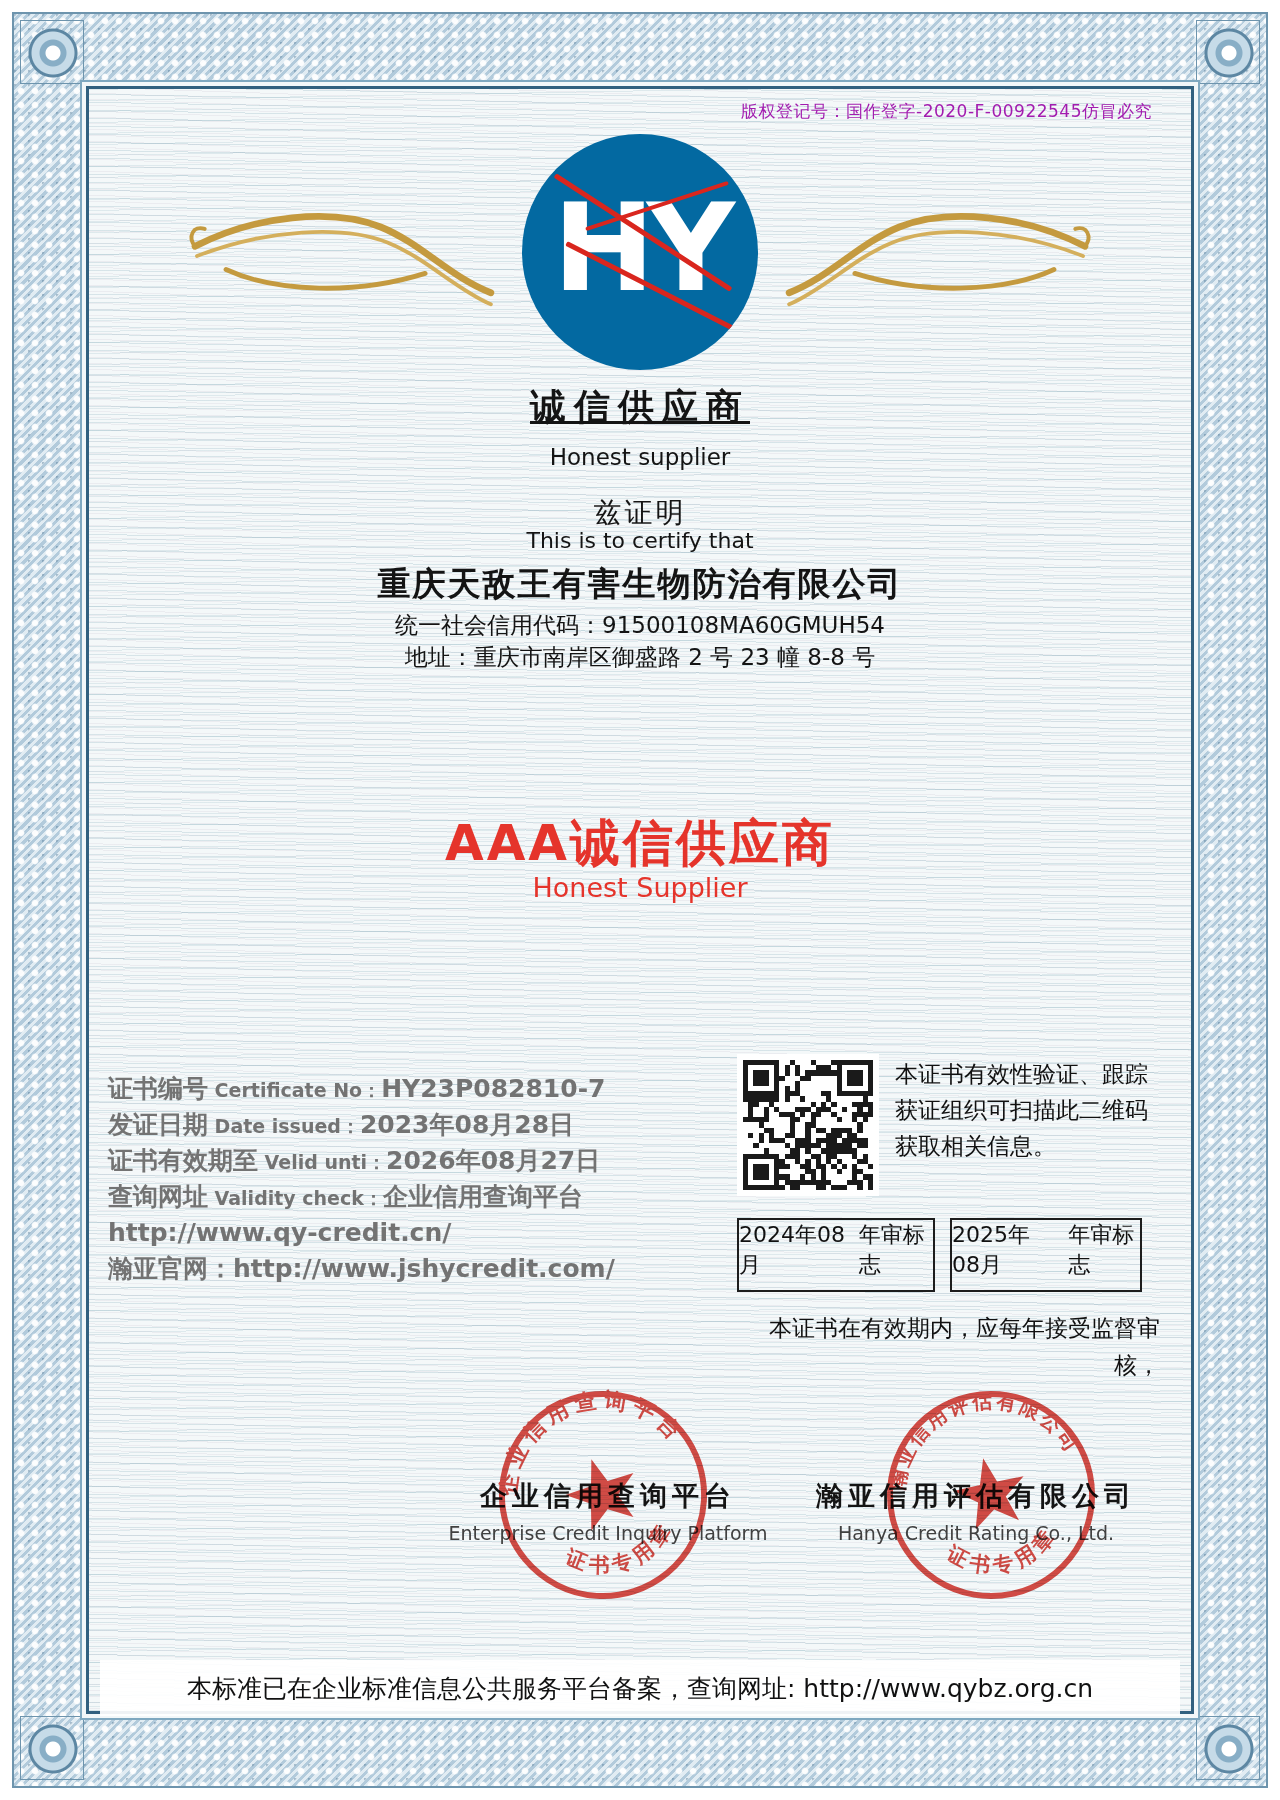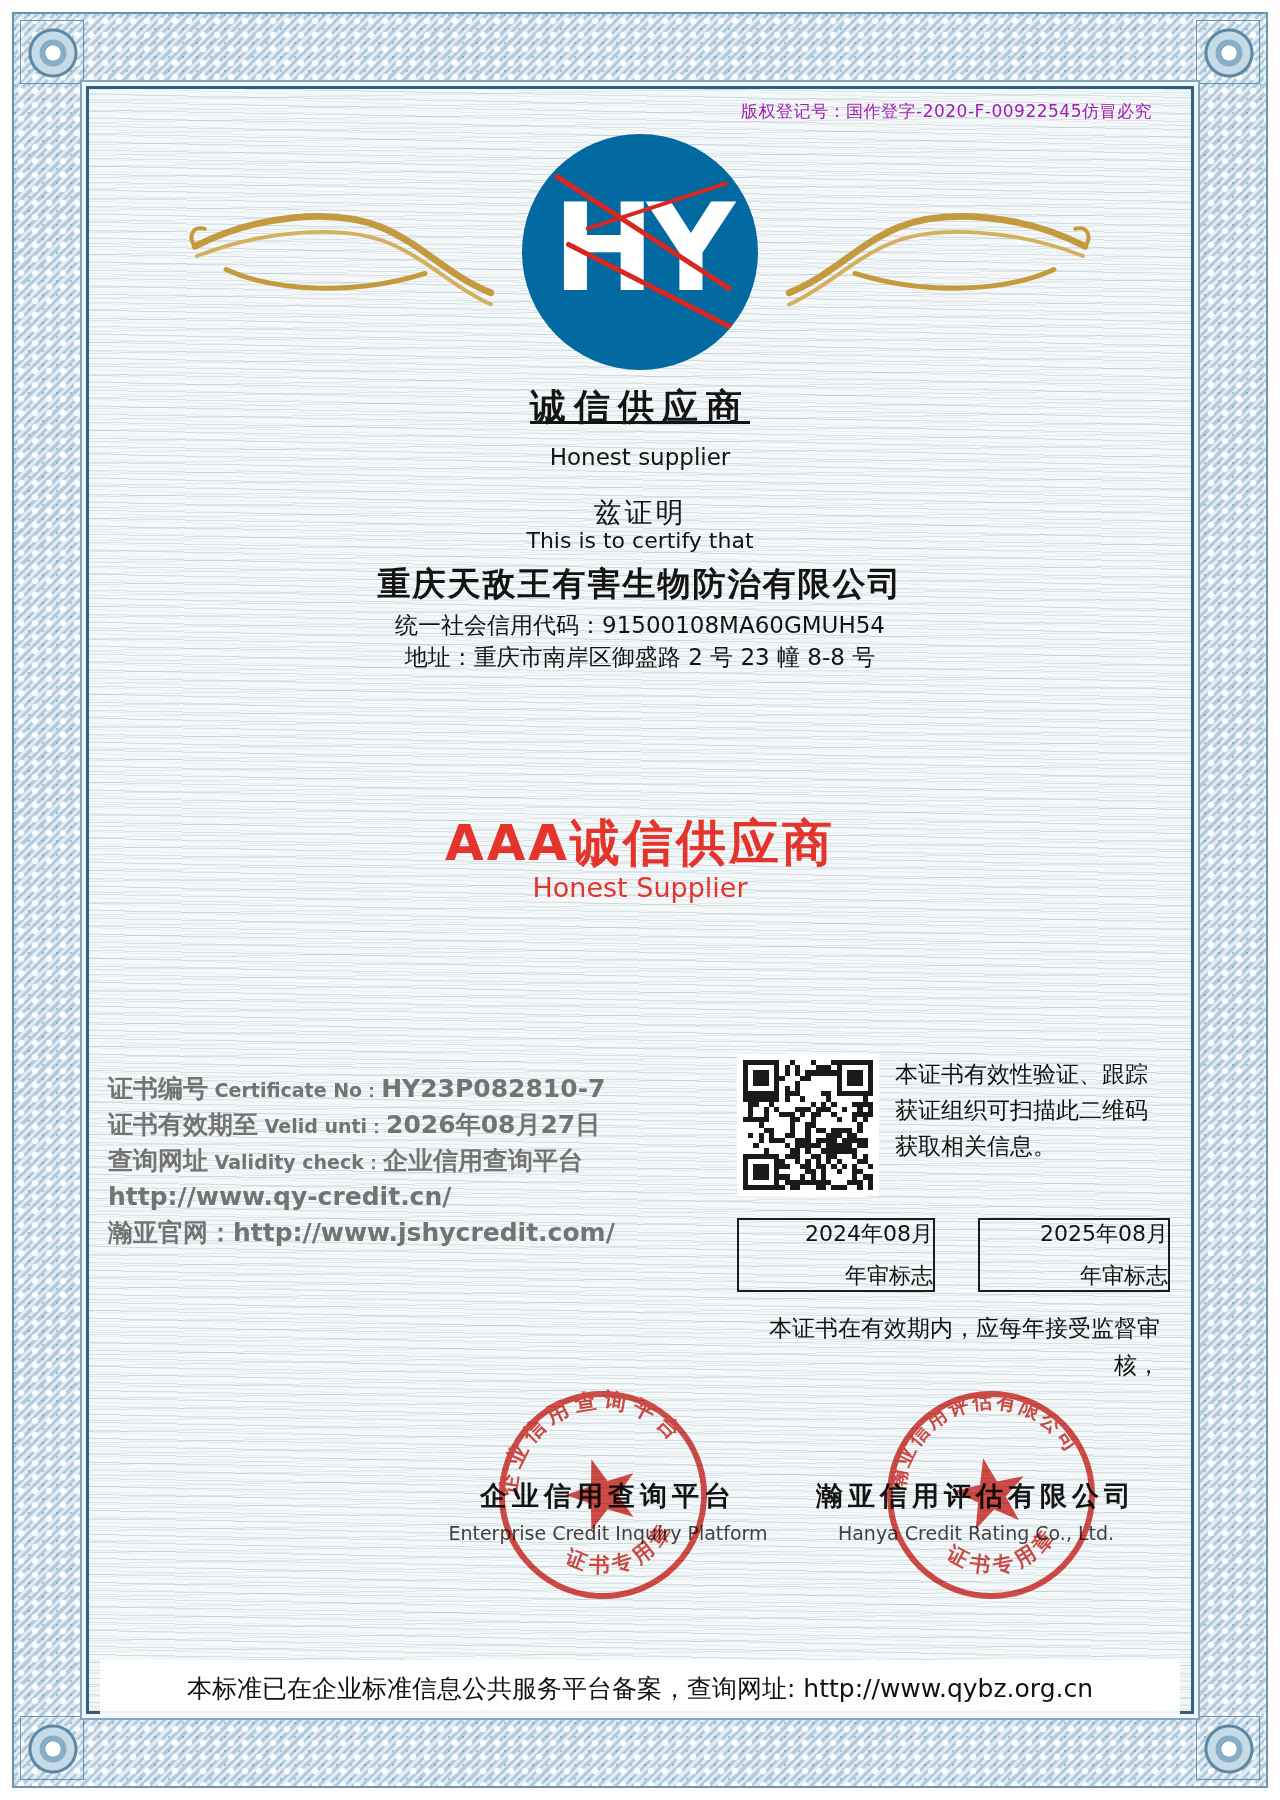--- a/index.html
+++ b/index.html
@@ -78,24 +78,24 @@
   .dline .zh { font-size:25px; }
   .dline .en { font-size:19px; }
   .dline .val{ font-size:25px; }
 
   
   .qr { left:737px; top:1054px; width:142px; height:142px; background:#ffffff; padding:6px;
         display:grid; grid-template-columns:repeat(25,1fr); grid-template-rows:repeat(25,1fr); }
   .qr span.d { background:#1a1a1a; }
   .qr-note { left:895px; top:1056px; width:290px; font-size:23px; line-height:36px; color:#111; }
 
-  .annual-box { top:1218px; height:74px; border:2px solid #1d1d1d; display:flex; flex-direction:column;
-                align-items:flex-end; justify-content:center; gap:12px; font-size:22px; color:#111; }
+  .annual-box { top:1218px; height:74px; border:2px solid #1d1d1d; display:flex; flex-direction:row;
+                align-items:flex-start; justify-content:center; gap:12px; font-size:22px; color:#111; }
   .annual-box.b1 { left:737px; width:198px; }
-  .annual-box.b2 { left:950px; width:192px;margin-left:28px; }
+  .annual-box.b2 { left:950px; width:192px; }
 
   .supervision { left:736px; top:1310px; width:424px; text-align:right; font-size:23px; line-height:37px; color:#111; }
 
   
   .org { top:1478px; width:380px; text-align:center; }
   .org.left  { left:418px; }
   .org.right { left:786px; }
   .org .zh { font-size:27px; font-weight:600; letter-spacing:5px; color:#141414; }
   .org .en { font-size:19px; margin-top:8px; color:#404040; }
   .seal { width:218px; height:218px; opacity:.88; mix-blend-mode:multiply; }
@@ -144,20 +144,21 @@
 <div class="abs ctr certify-en blk">This is to certify that</div>
 <div class="abs ctr company blk">重庆天敌王有害生物防治有限公司</div>
 <div class="abs ctr code-line blk"><span>统一社会信用代码：</span><span>91500108MA60GMUH54</span></div>
 <div class="abs ctr addr-line blk"><span>地址：</span><span>重庆市南岸区御盛路 2 号 23 幢 8-8 号</span></div>
 
 <div class="abs ctr award-zh">AAA诚信供应商</div>
 <div class="abs ctr award-en">Honest Supplier</div>
 
 <div class="abs details">
   <div class="dline"><span class="zh">证书编号</span><span class="en"> Certificate No：</span><span class="val">HY23P082810-7</span></div>
+  <div class="dline"><span class="zh">发证日期</span><span class="en"> Date issued：</span><span class="val">2023年08月28日</span></div>
   <div class="dline"><span class="zh">证书有效期至</span><span class="en"> Velid unti：</span><span class="val">2026年08月27日</span></div>
   <div class="dline"><span class="zh">查询网址</span><span class="en"> Validity check：</span><span class="val">企业信用查询平台</span></div>
   <div class="dline"><span class="zh"></span><span class="en"></span><span class="val">http://www.qy-credit.cn/</span></div>
   <div class="dline"><span class="zh">瀚亚官网：</span><span class="en"></span><span class="val">http://www.jshycredit.com/</span></div>
 </div>
 
 <div class="abs qr" id="qr">
     <span class="d"></span>
     <span class="d"></span>
     <span class="d"></span>

